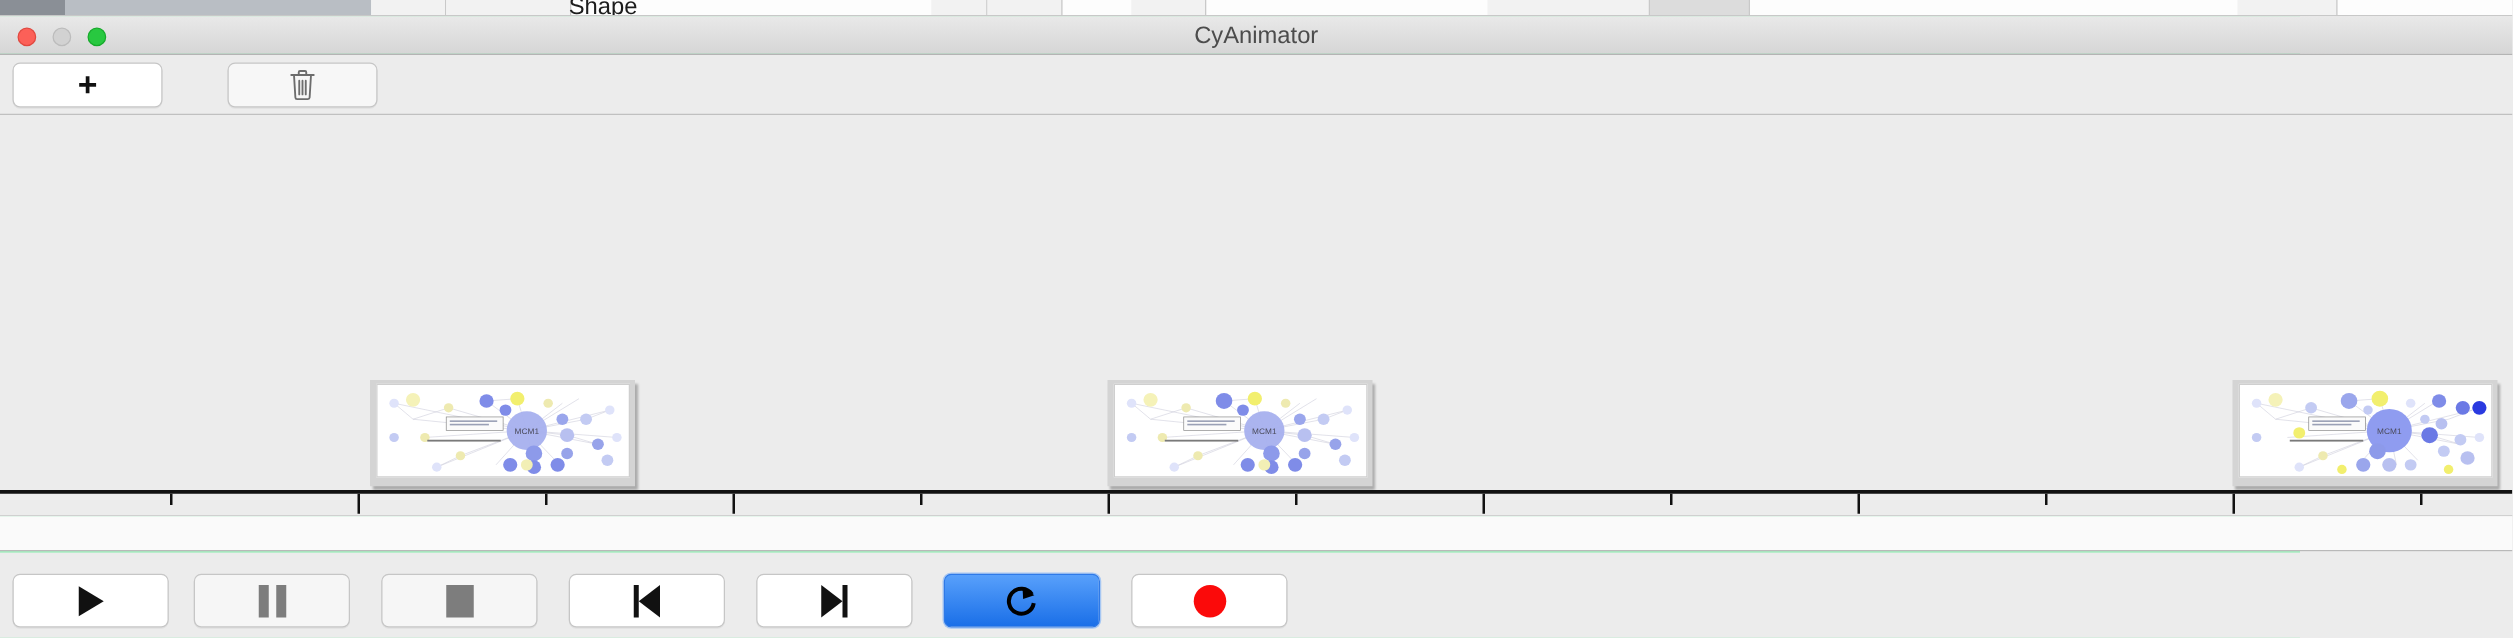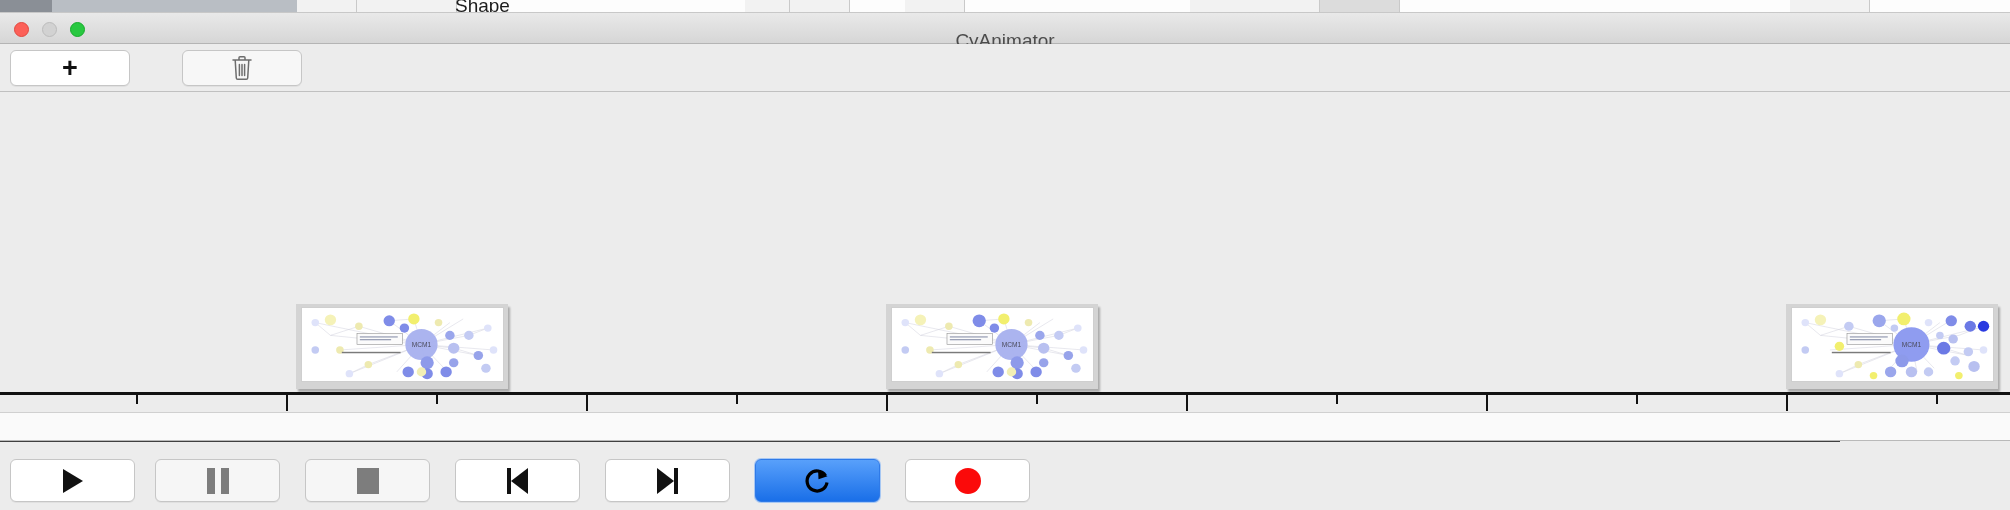--- a/index.html
+++ b/index.html
@@ -2,41 +2,41 @@
 <html><head>
 <meta charset="utf-8">
 <style>
   * { box-sizing: border-box; margin: 0; padding: 0; }
   html, body {
     width: 2010px; height: 510px;
     font-family: "Liberation Sans", sans-serif;
     background: #ececec;
     overflow: hidden;
   }
-  #app { position: relative; width: 1840px; height: 510px; background: #404040; }
+  #app { position: relative; width: 1840px; height: 510px; background: #86efac; }
 
   
   .bg-strip { position: absolute; left: 0; top: 0; width: 2010px; height: 13px;
               background: #fdfdfd; border-bottom: 1px solid #c8c8c8; overflow: hidden; }
   .bg-seg { position: absolute; top: 0; height: 13px; background: #f2f2f2;
             border-right: 1px solid #c9c9c9; }
   .bg-dark { position: absolute; left: 0; top: 0; width: 52px; height: 13px; background: #8a8f96; }
   .bg-dark2 { position: absolute; left: 52px; top: 0; width: 245px; height: 13px; background: #b9bec4; }
   .bg-text { position: absolute; top: -5px; font-size: 19px; color: #1d1d1d;
              font-family: "Liberation Sans", sans-serif; white-space: nowrap; }
 
   
   .titlebar { position: absolute; left: 0; top: 13px; width: 2010px; height: 31px;
               background: linear-gradient(to bottom, #e9e9e9 0%, #d6d6d6 100%);
               border-bottom: 1px solid #b4b4b4; }
   .traffic { position: absolute; top: 9px; width: 15px; height: 15px; border-radius: 50%; }
   .tl-red    { left: 14px;  background: #fc6058; border: 1px solid #e1483f; }
   .tl-yellow { left: 42px;  background: #d2d2d2; border: 1px solid #bcbcbc; }
   .tl-green  { left: 70px;  background: #28c840; border: 1px solid #16ab2b; }
-  .win-title { position: absolute; left: 0; top: 12px; width: 2010px; height: 31px;
+  .win-title { position: absolute; left: 0; top: 0; width: 2010px; height: 31px;
                line-height: 31px; text-align: center; font-size: 19px; color: #4c4c4c; }
 
   
   .toolbar { position: absolute; left: 0; top: 44px; width: 2010px; height: 48px;
              background: #ececec; border-bottom: 1px solid #c0c0c0; }
   .tb-btn { position: absolute; top: 6px; height: 36px; border-radius: 6px;
             border: 1px solid #c6c6c6; display: flex; align-items: center;
             justify-content: center; box-shadow: 0 1px 0 rgba(0,0,0,.05); }
   .tb-btn.white { background: #ffffff; }
   .tb-btn.grey  { background: #f7f7f7; }

